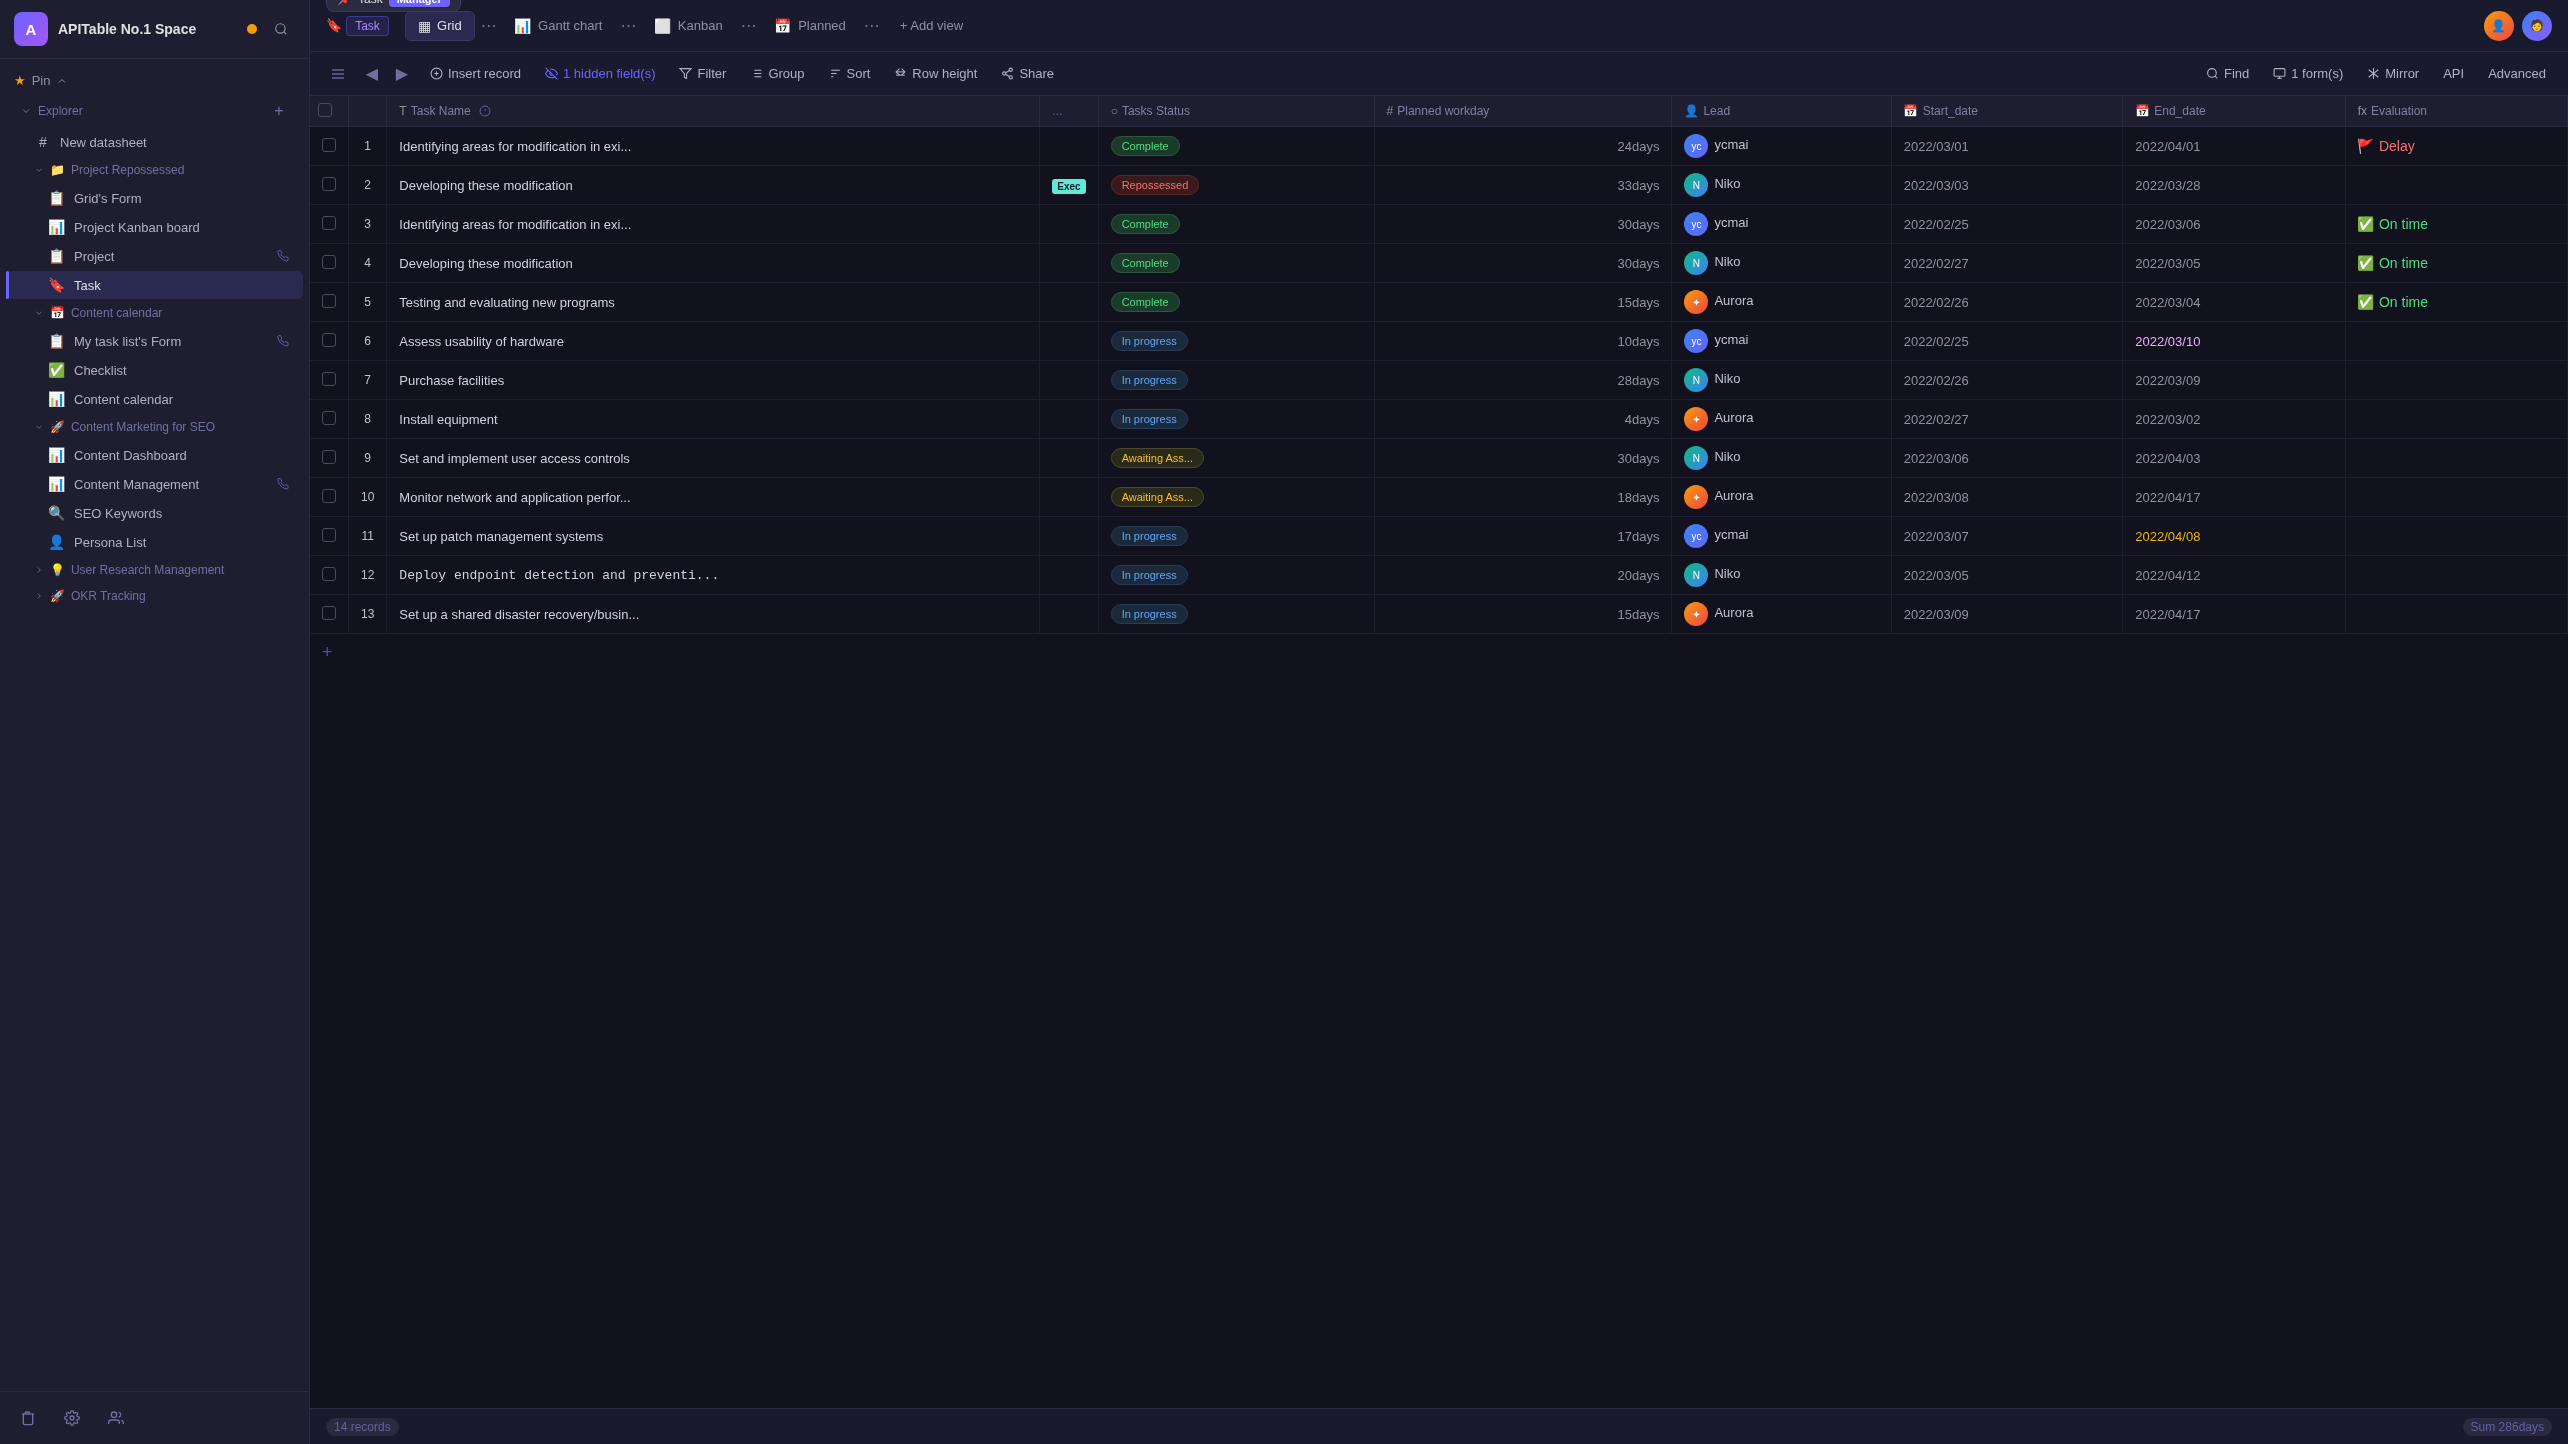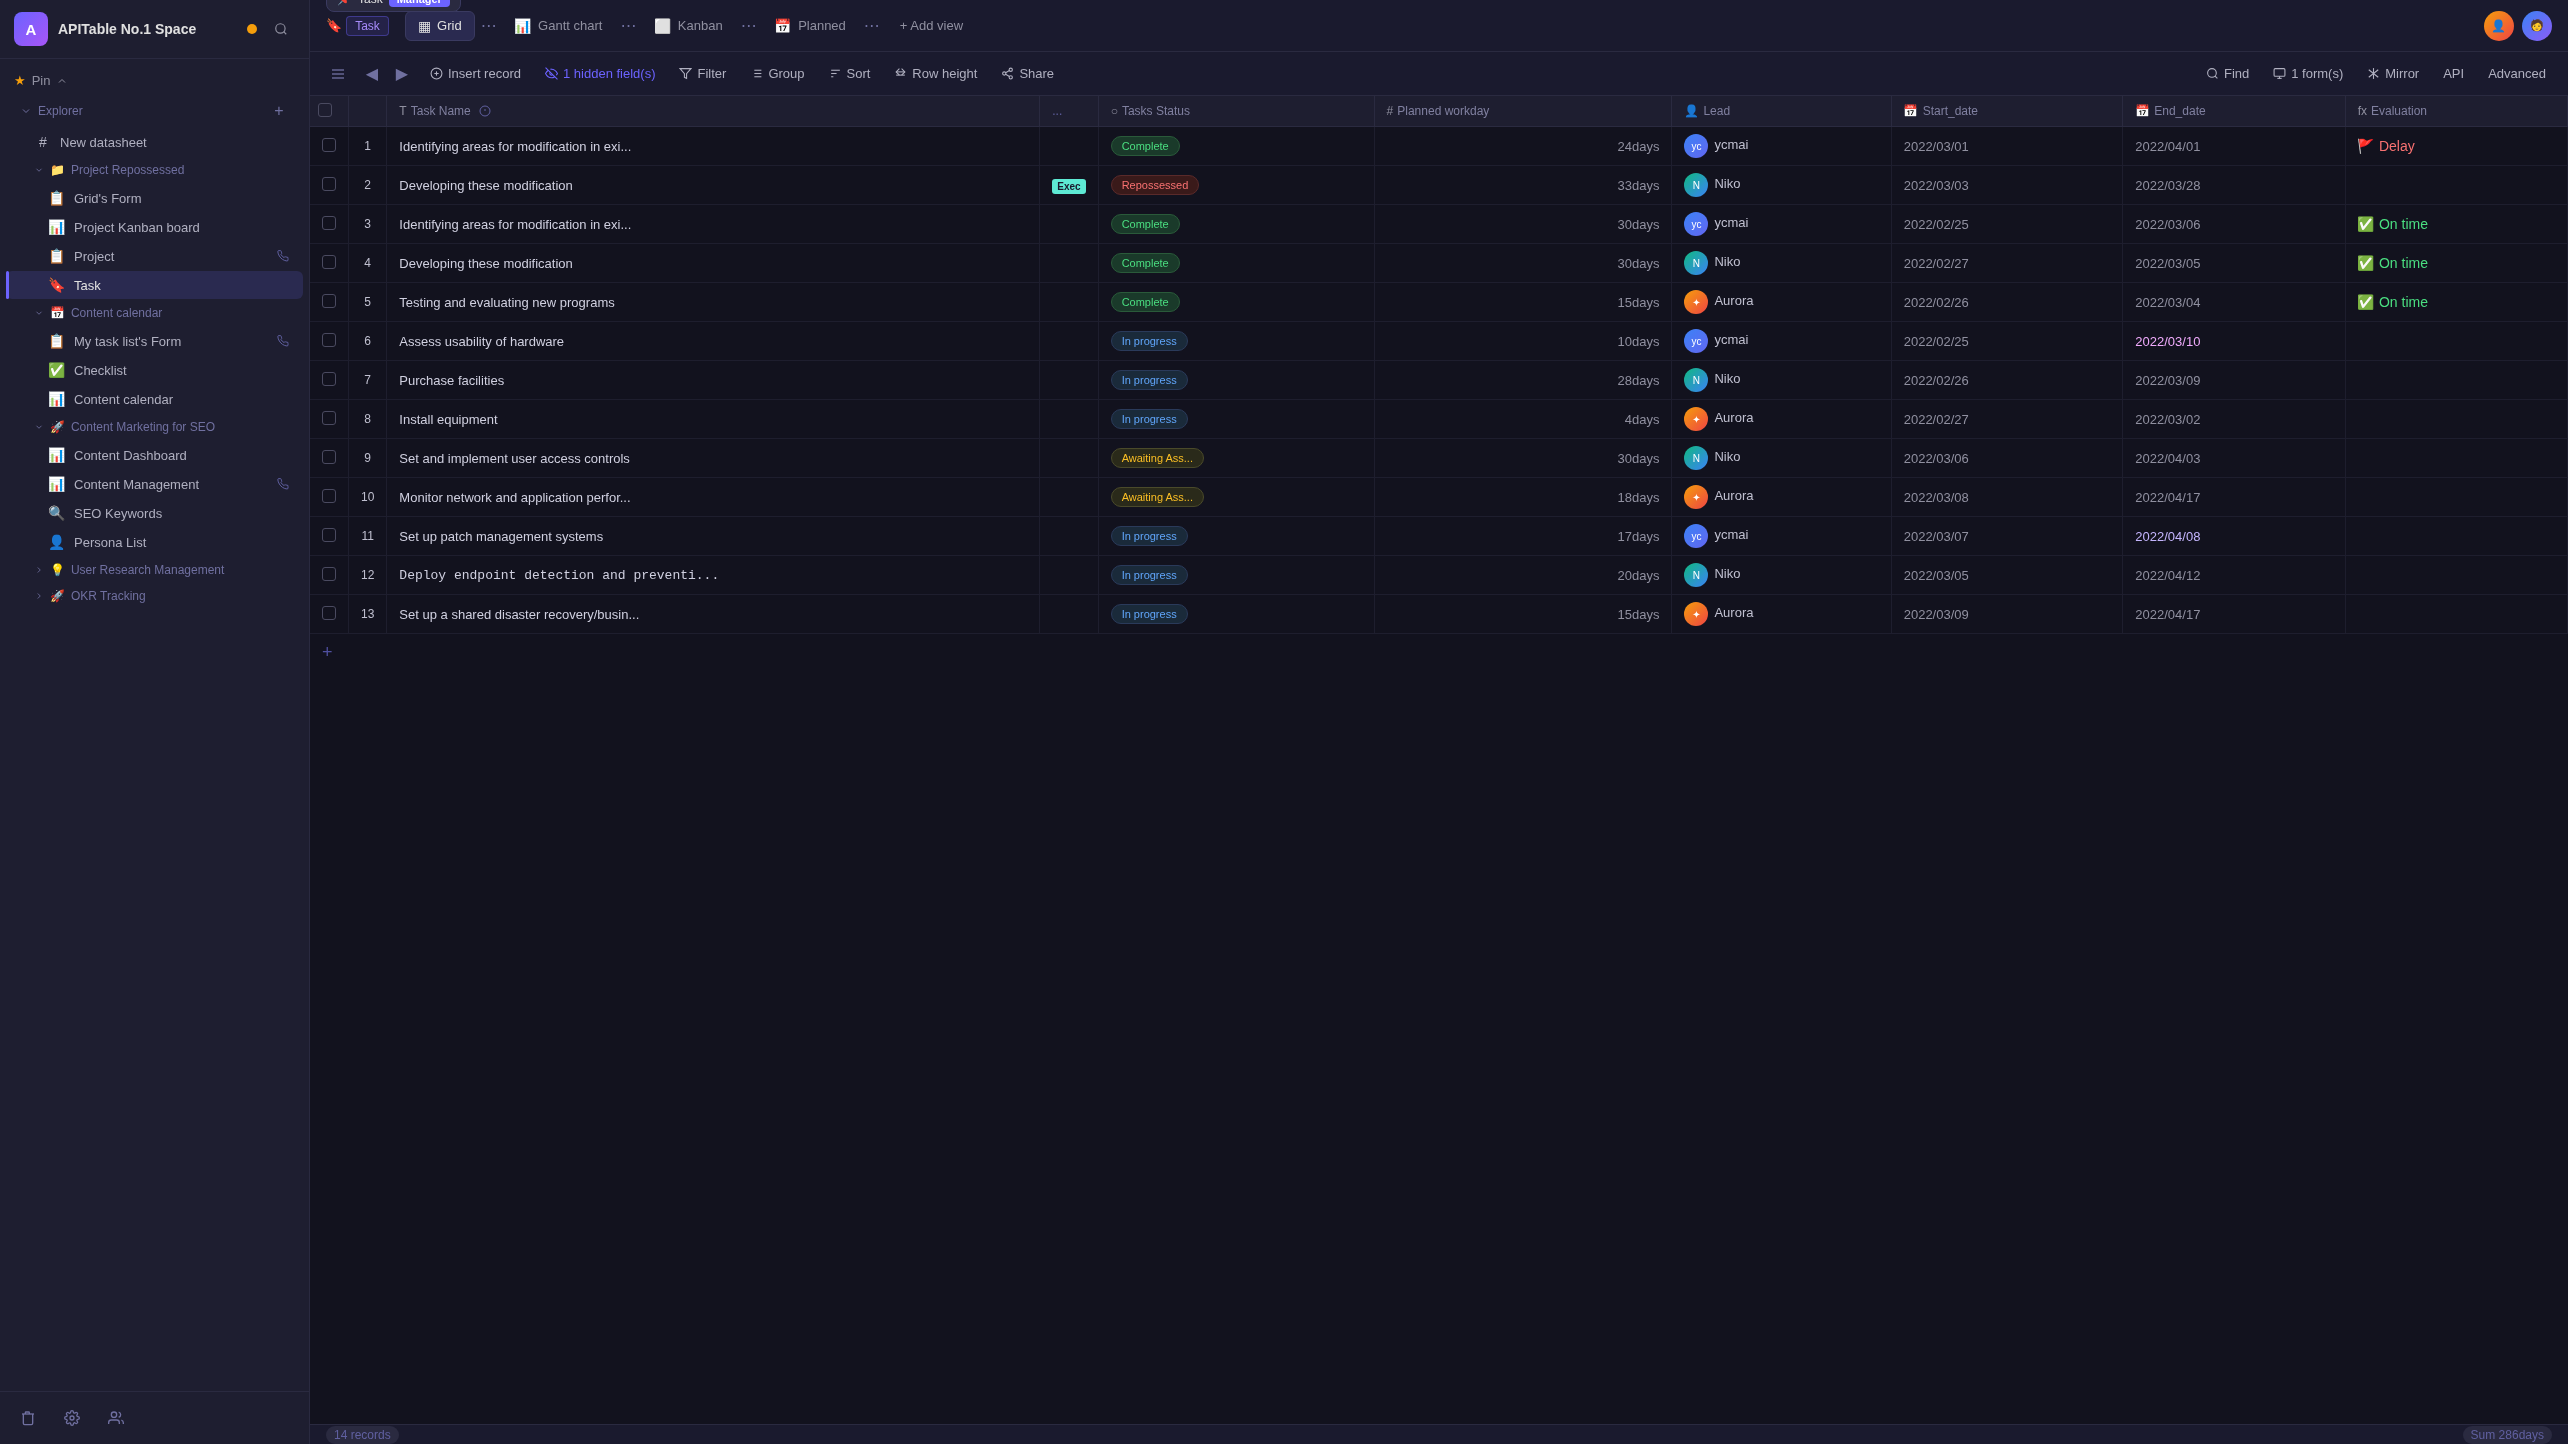--- a/index.html
+++ b/index.html
@@ -85,21 +85,21 @@
     .lead-ycmai { background: linear-gradient(135deg, #3b82f6, #6366f1); }
     .lead-niko { background: linear-gradient(135deg, #10b981, #3b82f6); }
     .lead-aurora { background: linear-gradient(135deg, #f59e0b, #ef4444); }
 
     .eval-badge { display: inline-flex; align-items: center; gap: 4px; font-size: 14px; }
     .eval-delay { color: #f87171; }
     .eval-ontime { color: #4ade80; }
 
     .add-row { padding: 8px 12px; color: #5050a0; cursor: pointer; font-size: 18px; }
 
-    .table-footer { height: 20px; background: #1a1a2e; border-top: 1px solid #2a2a40; display: flex; align-items: center; padding: 0 16px; gap: 16px; font-size: 12px; color: #6060a0; flex-shrink: 0; }
+    .table-footer { height: 36px; background: #1a1a2e; border-top: 1px solid #2a2a40; display: flex; align-items: center; padding: 0 16px; gap: 16px; font-size: 12px; color: #6060a0; flex-shrink: 0; }
     .footer-badge { background: #2a2a40; border-radius: 10px; padding: 2px 8px; cursor: pointer; }
     .th-content { display: flex; align-items: center; gap: 4px; }
 
     .checkbox-sq { width: 14px; height: 14px; border: 1px solid #4a4a60; border-radius: 3px; display: inline-block; }
 
     .exec-tag { background: #5eead4; color: #1a1a2e; font-size: 10px; padding: 2px 5px; border-radius: 3px; font-weight: 700; }
 
     .task-tag { background: #6c63ff20; border: 1px solid #6c63ff60; color: #a78bfa; border-radius: 4px; padding: 2px 8px; font-size: 12px; display: inline-block; }
   </style>
 </head>
@@ -618,21 +618,21 @@
           </tr>
           <tr>
             <td class="td-checkbox"><div class="checkbox-sq"></div></td>
             <td class="td-rownum">11</td>
             <td style="font-weight: 500; color: rgb(208, 208, 224);">Set up patch management systems</td>
             <td style="width: 40px;"></td>
             <td><span class="status-badge status-inprogress">In progress</span></td>
             <td style="text-align: right; color: rgb(144, 144, 160);">17days</td>
             <td><span class="lead-avatar lead-ycmai">yc</span>ycmai</td>
             <td style="color: rgb(144, 144, 160);">2022/03/07</td>
-            <td style="color: #c4b5fd;">2022/04/08</td>
+            <td style="color: #eab308;">2022/04/08</td>
             <td></td>
           </tr>
           <tr>
             <td class="td-checkbox"><div class="checkbox-sq"></div></td>
             <td class="td-rownum">12</td>
             <td style="font-weight: 500; color: rgb(208, 208, 224); font-family: Liberation Mono, monospace;">Deploy endpoint detection and preventi...</td>
             <td style="width: 40px;"></td>
             <td><span class="status-badge status-inprogress">In progress</span></td>
             <td style="text-align: right; color: rgb(144, 144, 160);">20days</td>
             <td><span class="lead-avatar lead-niko">N</span>Niko</td>

